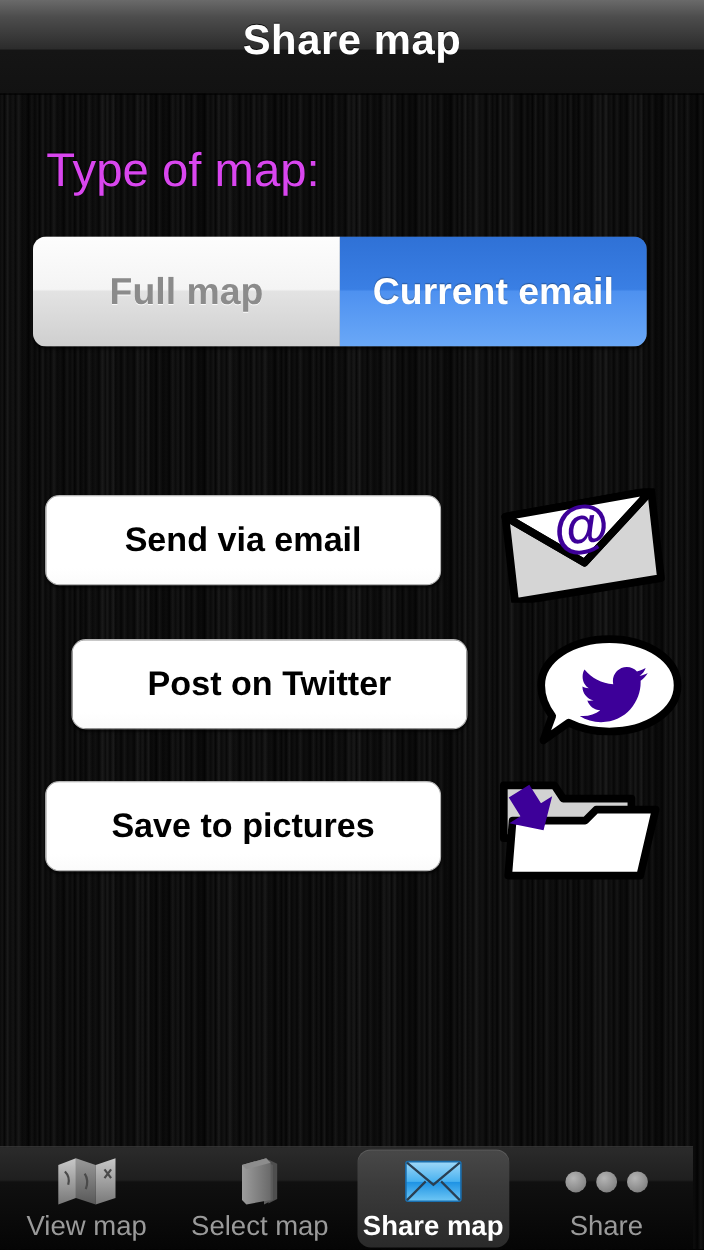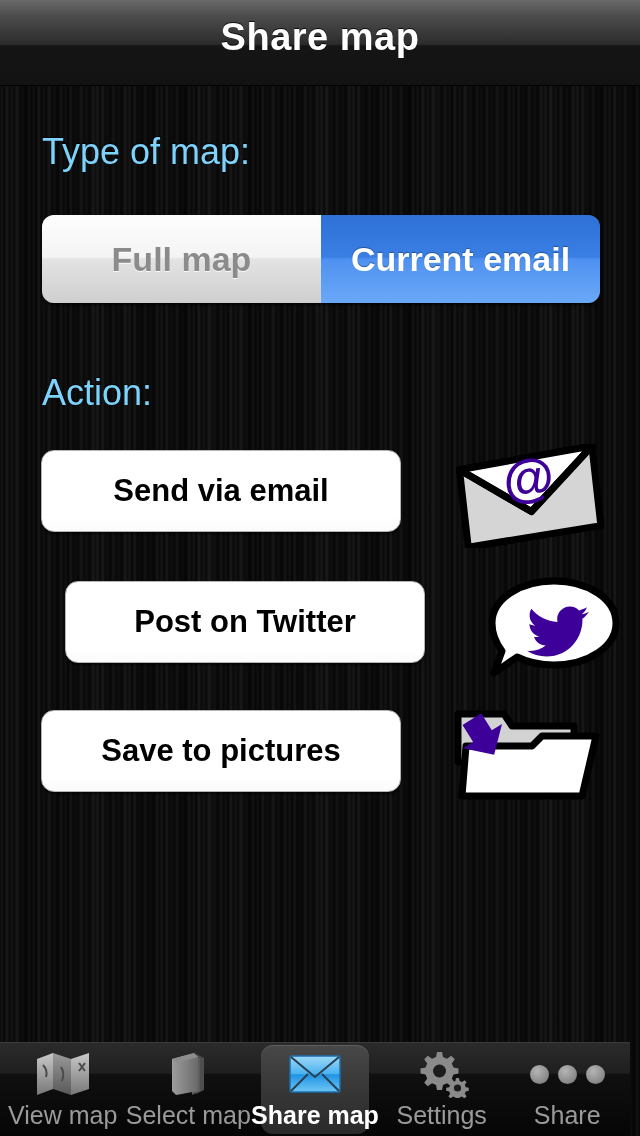--- a/index.html
+++ b/index.html
@@ -74,34 +74,34 @@
 
   
   .content {
     position: absolute;
     left: 0; top: 86px;
     width: 640px; height: 956px;
     z-index: 3;
   }
   .section-label {
     position: absolute;
-    color: #7dd3fc;
-    font-size: 36px;
+    color: #d946ef;
+    font-size: 43px;
     font-weight: normal;
     text-shadow: 0 -1px 1px rgba(0,0,0,0.9);
     white-space: nowrap;
   }
   .label-type { left: 42px; top: 45px; }
   .label-action { left: 42px; top: 286px; }
 
   
   .segmented {
     position: absolute;
-    left: 42px; top: 129px;
-    width: 558px; height: 88px;
+    left: 30px; top: 129px;
+    width: 558px; height: 100px;
     border-radius: 12px;
     overflow: hidden;
     display: flex;
     box-shadow: 0 2px 3px rgba(0,0,0,0.7), inset 0 0 0 1px rgba(255,255,255,0.25);
   }
   .seg {
     flex: 1 1 50%;
     display: flex;
     align-items: center;
     justify-content: center;
@@ -234,21 +234,20 @@
 
   <div class="content">
 
     <div class="section-label label-type">Type of map:</div>
 
     <div class="segmented">
       <div class="seg seg-off">Full map</div>
       <div class="seg seg-on">Current email</div>
     </div>
 
-    <div class="section-label label-action">Action:</div>
 
     <div class="action-row row-1">
       <div class="action-btn">Send via email</div>
       <div class="action-icon">
         <svg width="160" height="104" viewBox="0 0 160 104">
           <g transform="rotate(-5 80 52)">
             <polygon points="16,20 150,8 152,88 18,98" fill="#d5d5d5" stroke="#000" stroke-width="7" stroke-linejoin="round"></polygon>
             <polygon points="16,20 150,8 84,68" fill="#ffffff" stroke="#000" stroke-width="7" stroke-linejoin="round"></polygon>
             <path d="M16,20 L84,68 L150,8" fill="none" stroke="#000" stroke-width="7" stroke-linejoin="round"></path>
             <text x="84" y="52" font-family="'Liberation Sans', sans-serif" font-size="52" font-weight="bold" fill="#3d0099" text-anchor="middle">@</text>
@@ -344,37 +343,20 @@
             </linearGradient>
           </defs>
           <rect x="2" y="3" width="50" height="36" rx="2" fill="url(#eg)" stroke="#1b6fae" stroke-width="1.5"></rect>
           <path d="M3,4 L27,24 L51,4" fill="none" stroke="#2a3f52" stroke-width="2"></path>
           <path d="M3,38 L20,21 M51,38 L34,21" fill="none" stroke="#2a3f52" stroke-width="2"></path>
         </svg>
       </div>
       <div class="tab-label">Share map</div>
     </div>
 
-    <div class="tab">
-      <div class="tab-icon">
-        <svg width="54" height="48" viewBox="0 0 54 48">
-          <g fill="#8a8a8a">
-            <path d="M22,2 l5,0 1,5 4,1.7 4.2,-3 3.6,3.6 -3,4.2 1.7,4 5,1 0,5 -5,1 -1.7,4 3,4.2 -3.6,3.6
-                     -4.2,-3 -4,1.7 -1,5 -5,0 -1,-5 -4,-1.7 -4.2,3 -3.6,-3.6 3,-4.2 -1.7,-4 -5,-1 0,-5
-                     5,-1 1.7,-4 -3,-4.2 3.6,-3.6 4.2,3 4,-1.7 Z"></path>
-            <circle cx="24.5" cy="21" r="6.5" fill="#1c1c1c"></circle>
-            <path d="M41,28 l3,0 0.6,3 2.4,1 2.5,-1.8 2.1,2.1 -1.8,2.5 1,2.4 3,0.6 0,3 -3,0.6 -1,2.4
-                     1.8,2.5 -2.1,2.1 -2.5,-1.8 -2.4,1 -0.6,3 -3,0 -0.6,-3 -2.4,-1 -2.5,1.8 -2.1,-2.1
-                     1.8,-2.5 -1,-2.4 -3,-0.6 0,-3 3,-0.6 1,-2.4 -1.8,-2.5 2.1,-2.1 2.5,1.8 2.4,-1 Z"></path>
-            <circle cx="42.5" cy="38" r="3.6" fill="#1c1c1c"></circle>
-          </g>
-        </svg>
-      </div>
-      <div class="tab-label">Settings</div>
-    </div>
 
     <div class="tab">
       <div class="tab-icon">
         <div class="dots">
           <div class="dot"></div>
           <div class="dot"></div>
           <div class="dot"></div>
         </div>
       </div>
       <div class="tab-label">Share</div>

